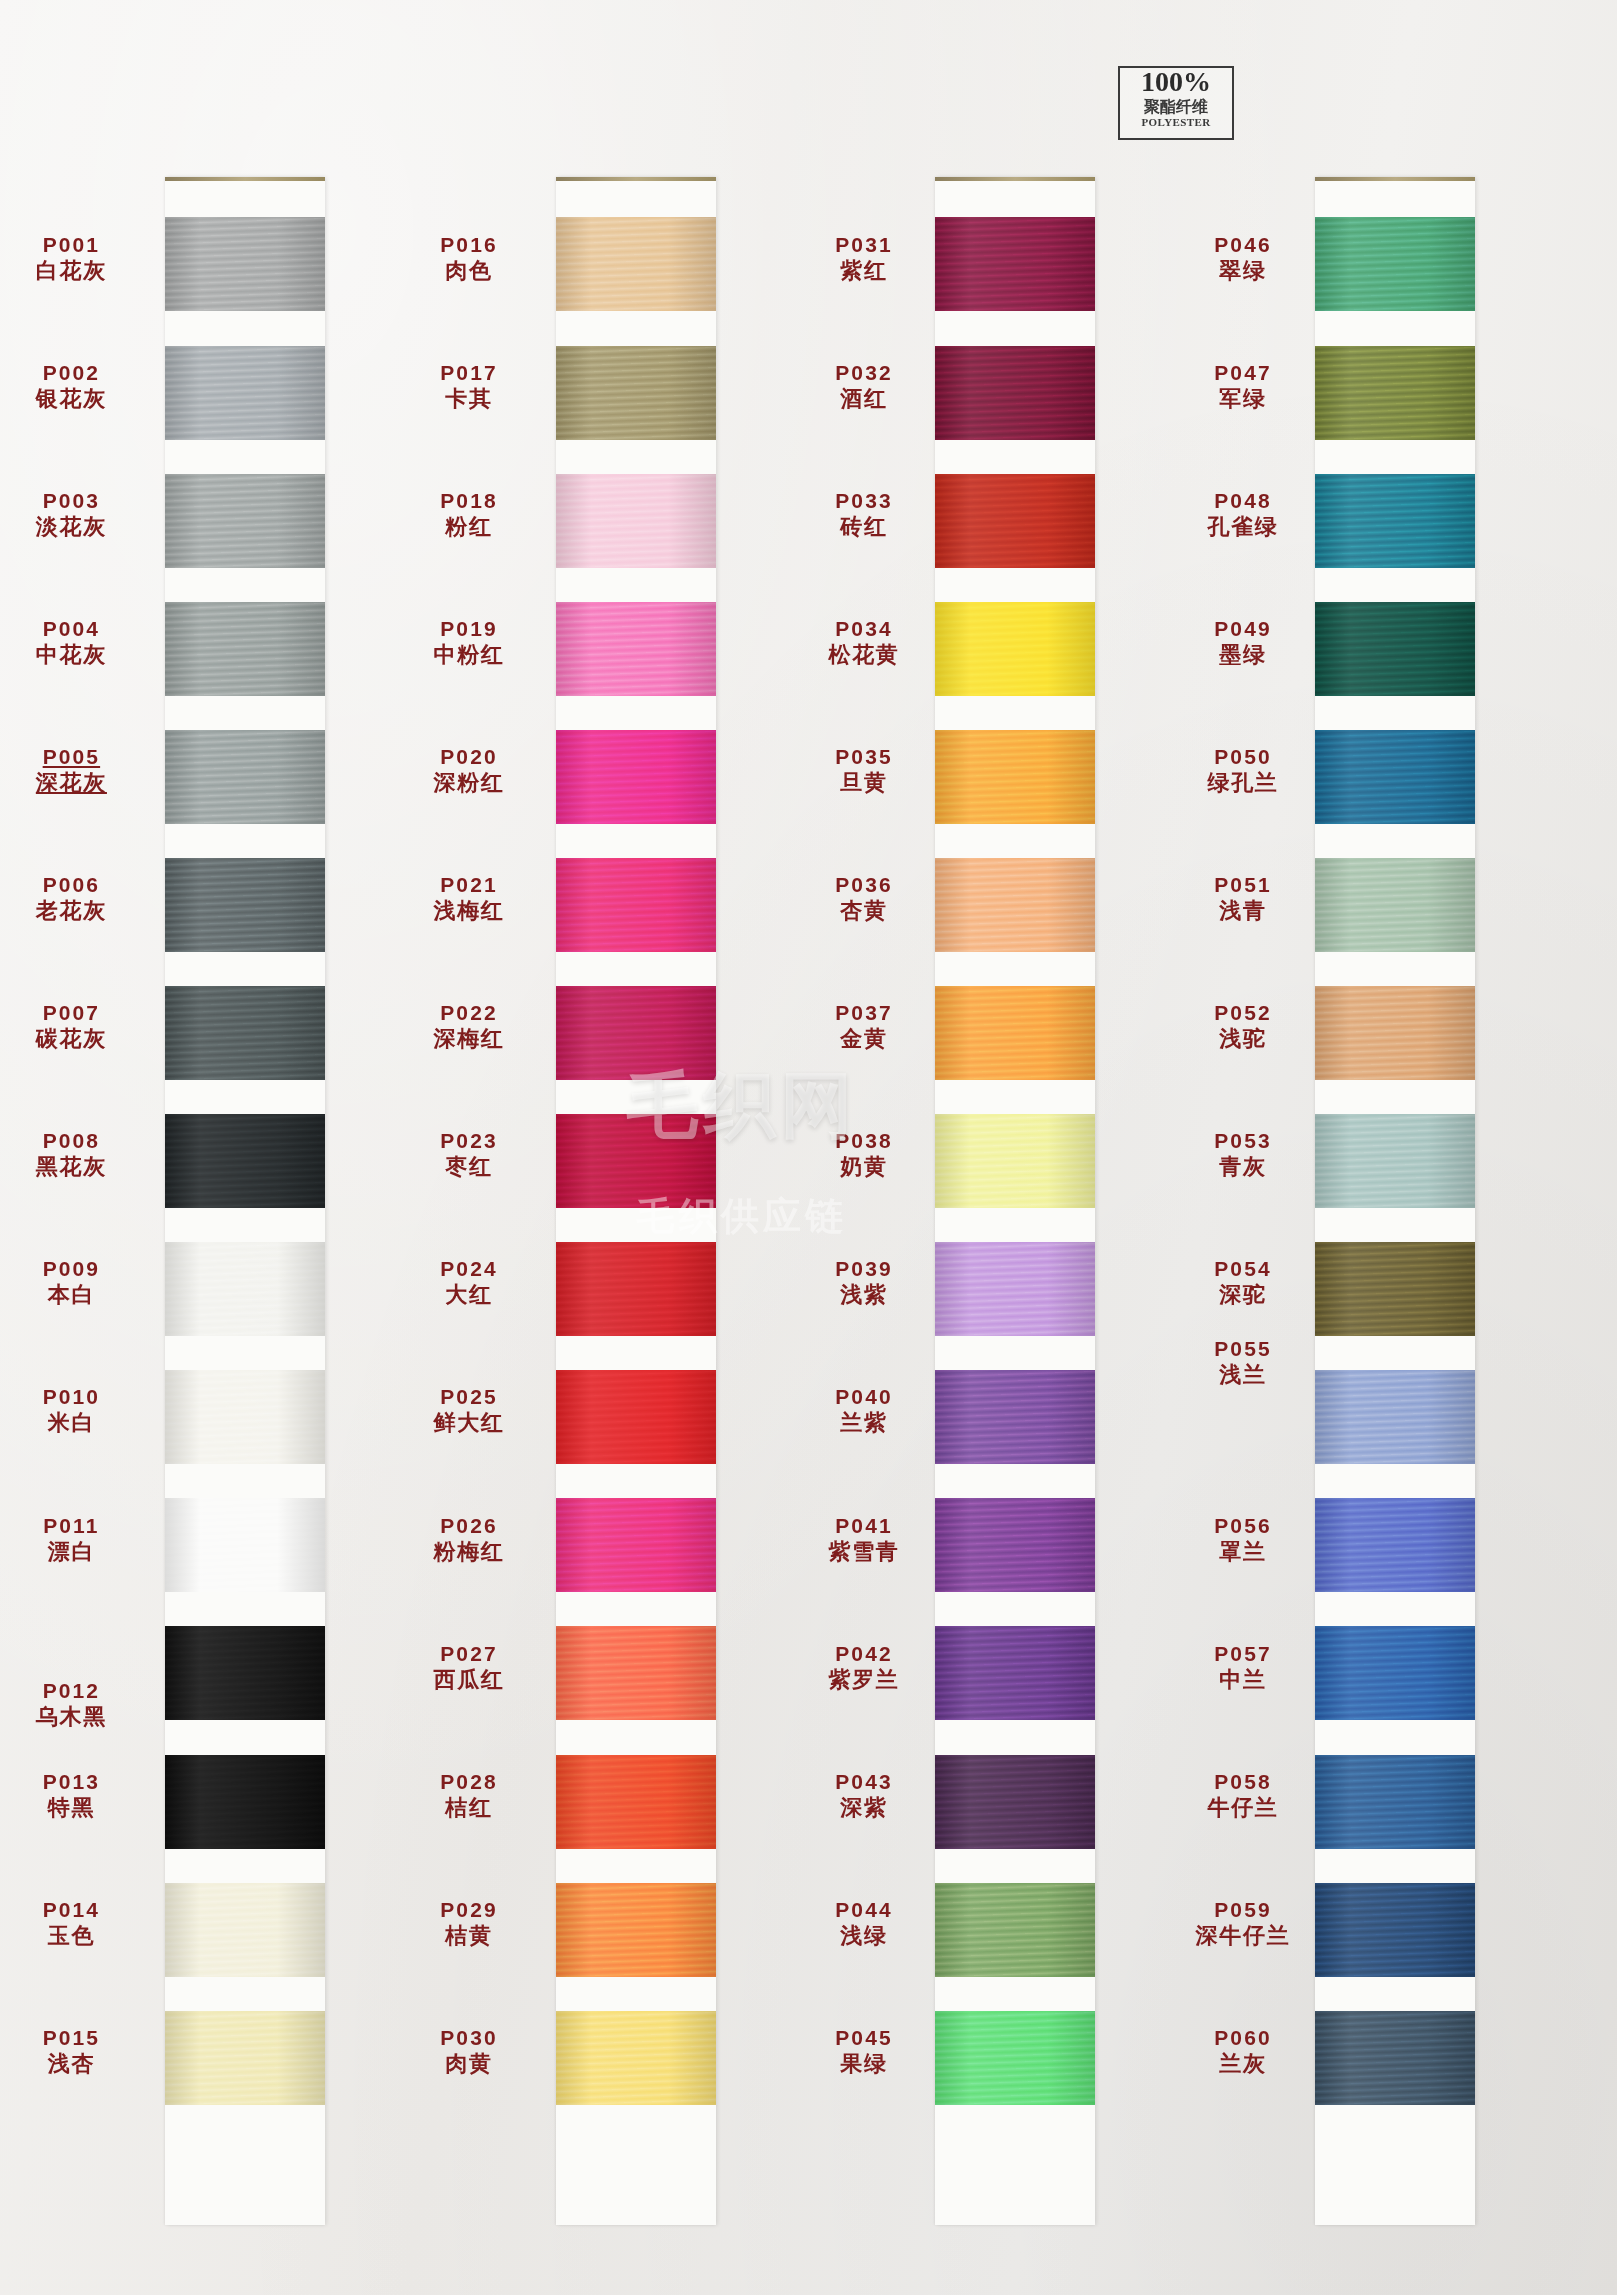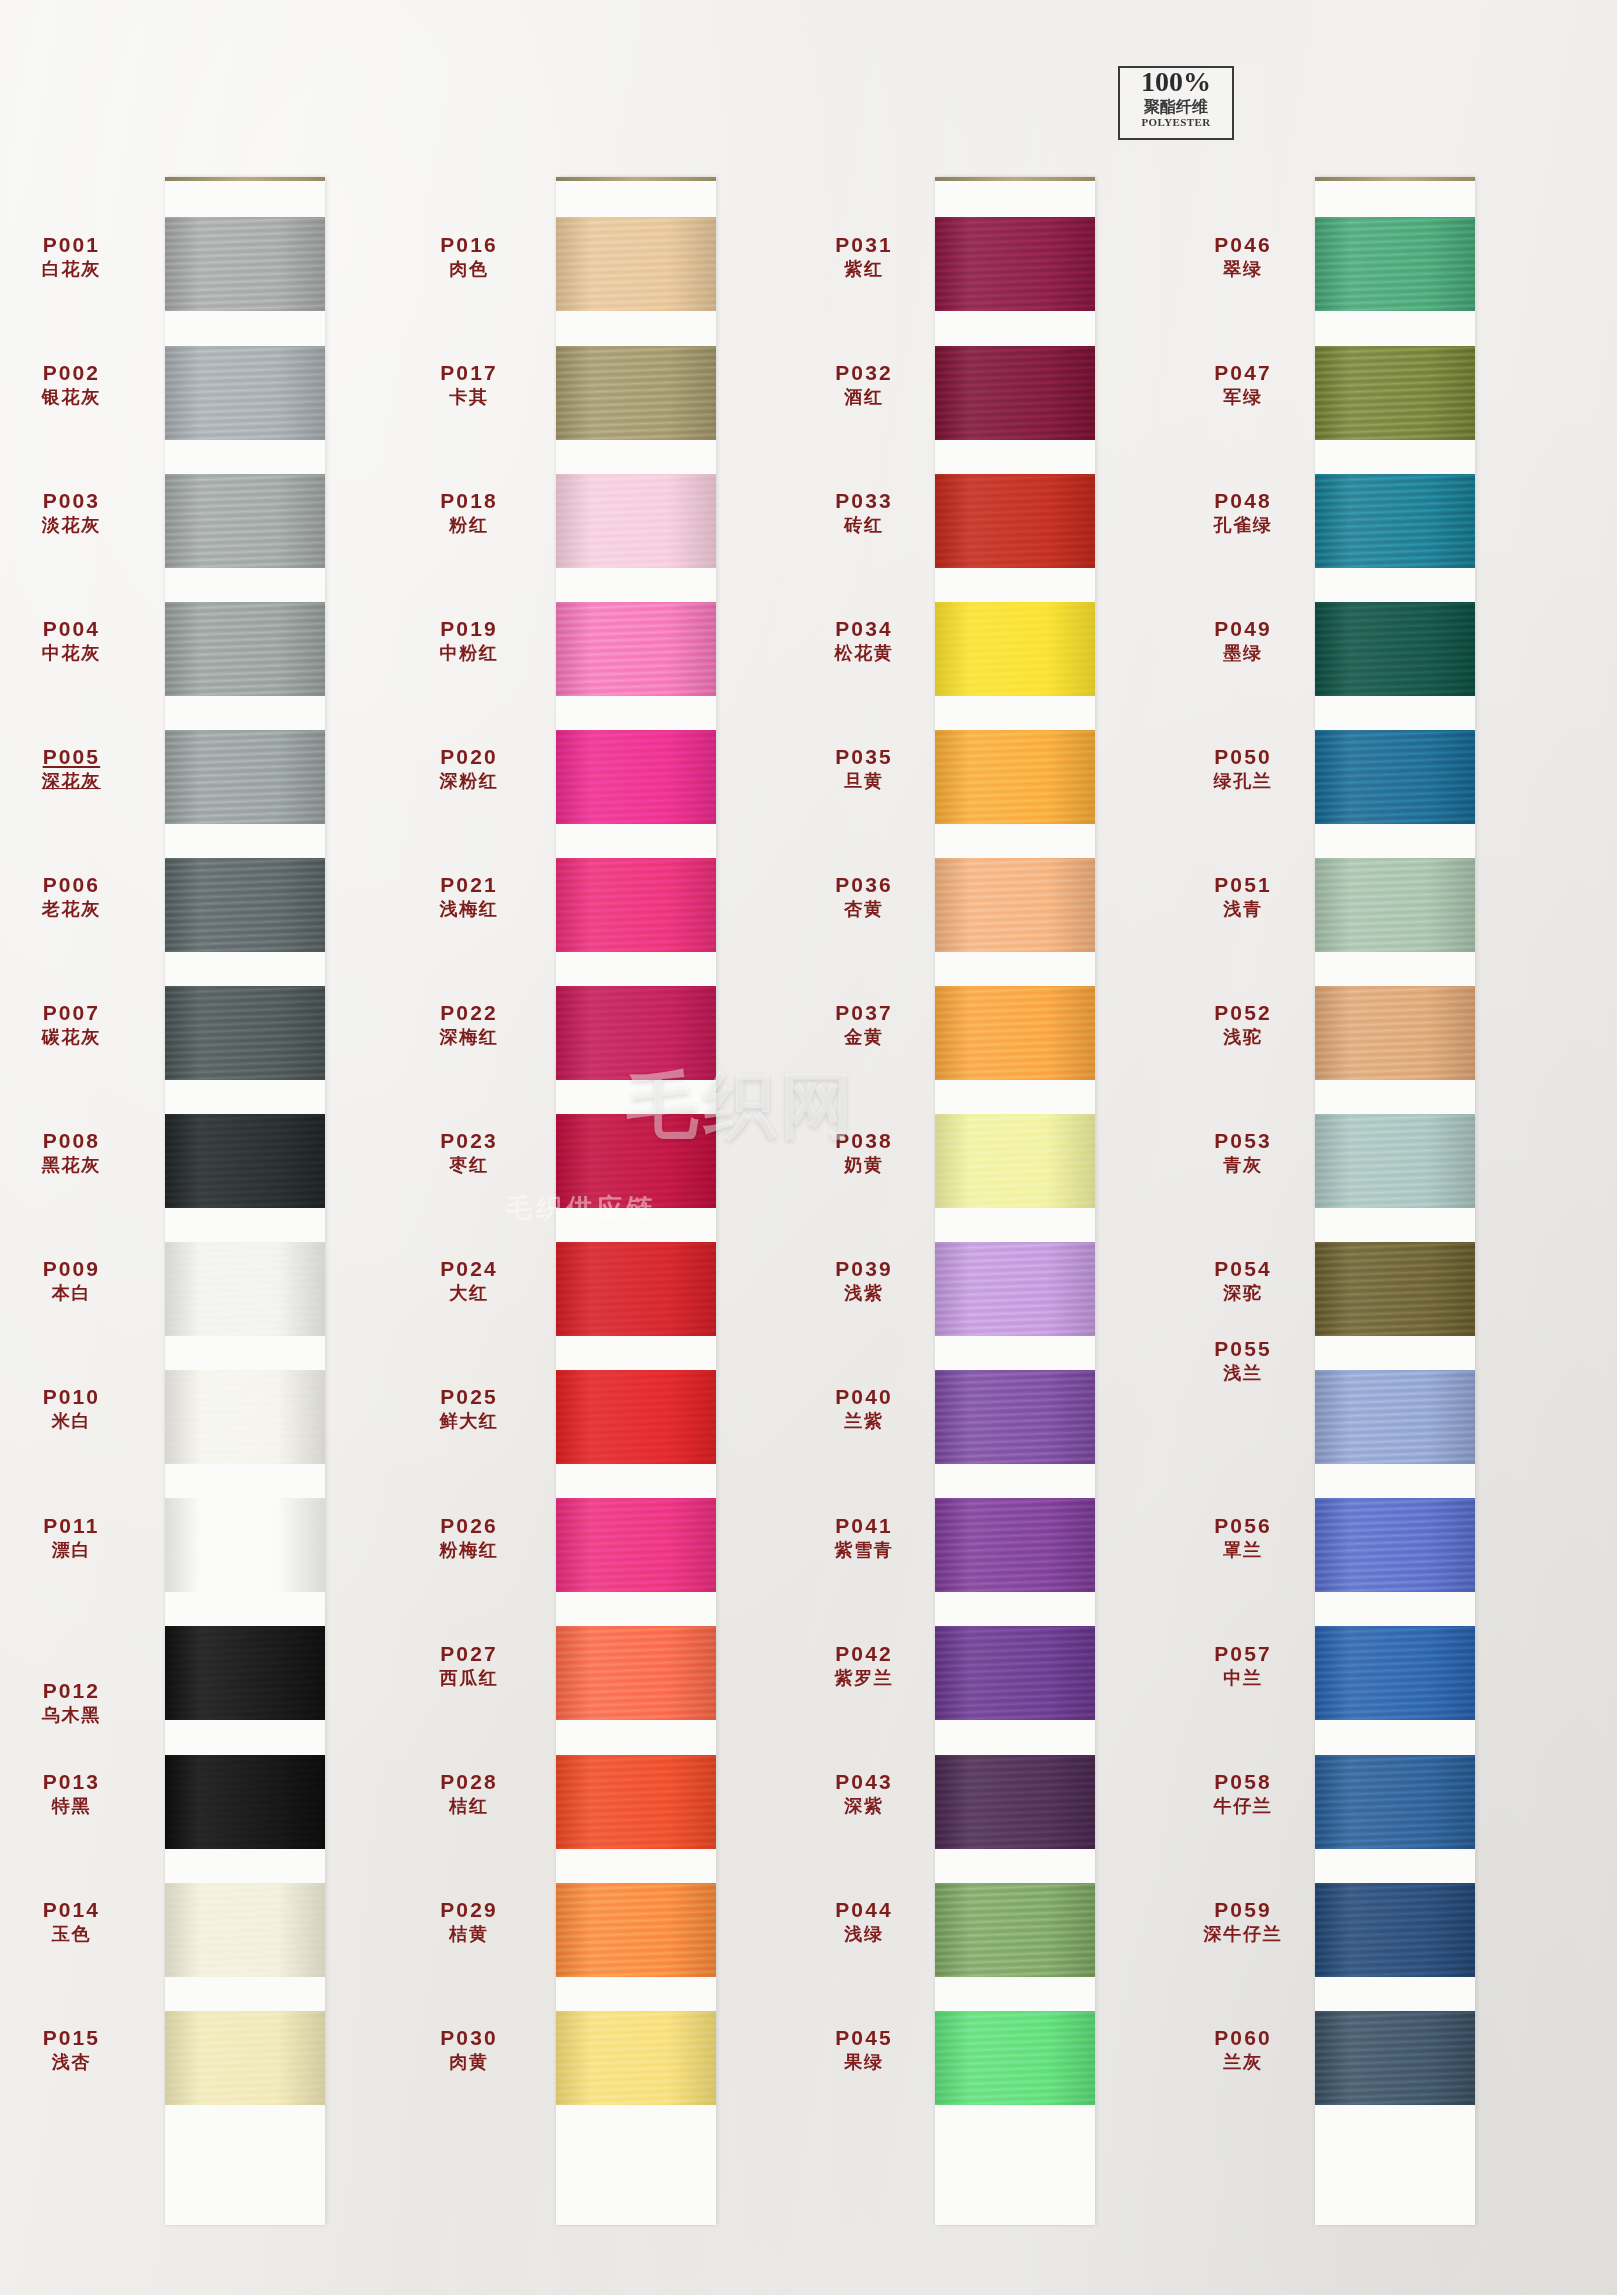--- a/index.html
+++ b/index.html
@@ -71,36 +71,36 @@
   }
   .lbl{
     position:absolute;left:0;width:126px;text-align:center;color:#7f1d1d;
     line-height:1.12;
   }
   .lbl .code{
     display:block;font-size:21px;font-weight:bold;letter-spacing:2.1px;
     font-family:"Liberation Sans","DejaVu Sans",sans-serif;
   }
   .lbl .name{
-    display:block;font-size:18px;font-weight:bold;letter-spacing:1.7px;margin-top:2.5px;
+    display:block;font-size:22px;font-weight:bold;letter-spacing:1.7px;margin-top:2.5px;
   }
 
   
   #wm{
     position:absolute;left:506px;top:1058px;width:472px;height:202px;
     pointer-events:none;z-index:30;
   }
   #wm .wm1{
     font-size:72px;font-weight:bold;color:rgba(255,255,255,.42);
     letter-spacing:5px;text-align:center;
     text-shadow:0 1.7px 5px rgba(0,0,0,.12);
   }
   #wm .wm2{
-    font-size:26px;font-weight:bold;color:rgba(255,255,255,.45);
-    letter-spacing:4.2px;margin-top:37px;
+    font-size:38px;font-weight:bold;color:rgba(255,255,255,.45);
+    letter-spacing:4.2px;text-align:center;margin-top:37px;
   }
 </style>
 </head>
 <body>
 
 <div id="sheet"></div>
 
 <div id="header">
   <div id="badge">
     <div class="b1">100%</div>

